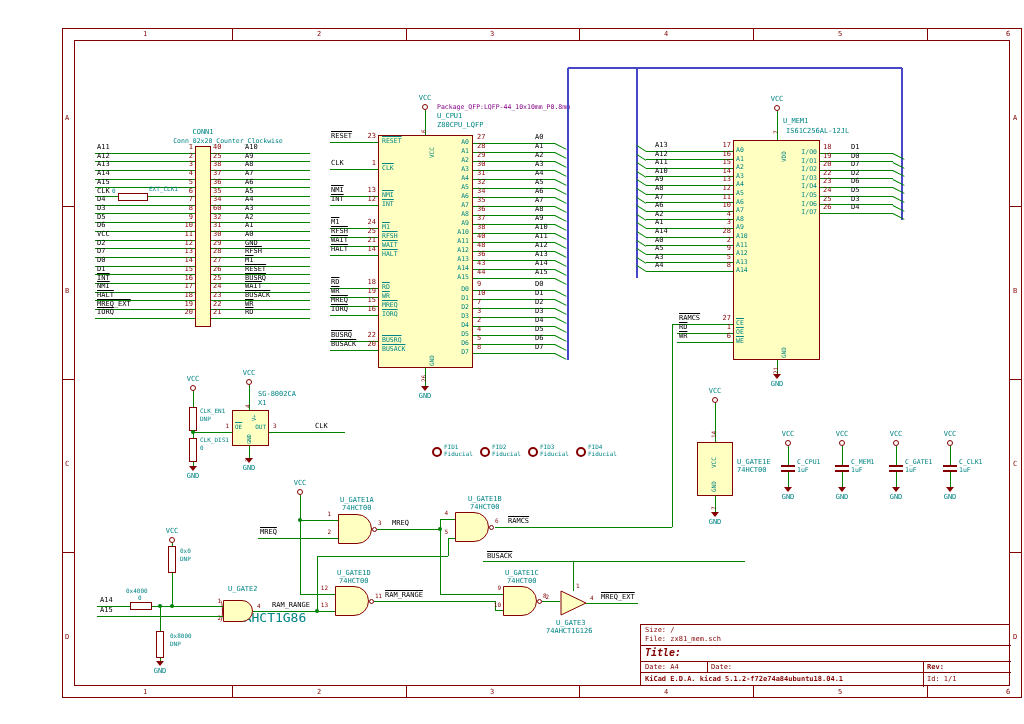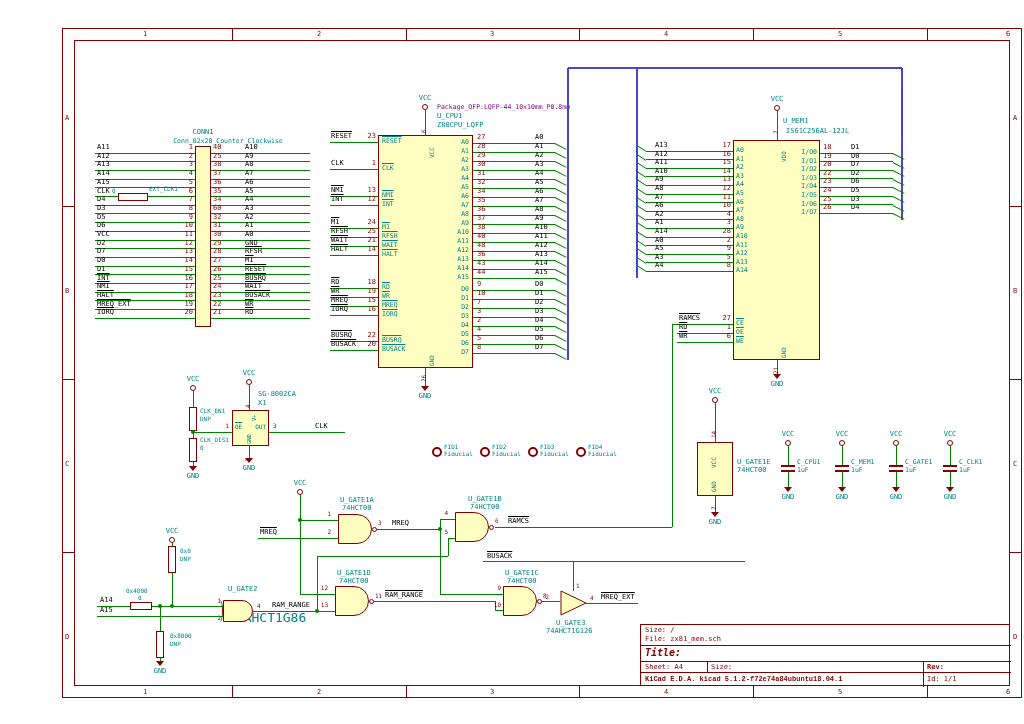--- a/index.html
+++ b/index.html
@@ -731,22 +731,22 @@
       <div style="position: absolute; left: 546px; top: 628px; white-space: nowrap; font-size: 7px; line-height: 7px; color: rgb(0, 132, 132);">74AHCT1G126</div>
     </div>
 
 
   <div class="abs" id="titleblock" style="left:640px;top:624px;width:370px;height:62px;border:1px solid #840000;z-index:5;">
     <div class="tbtxt" style="left:4px;top:2px;color:#840000;">Size: /</div>
     <div class="tbtxt" style="left:4px;top:11px;color:#840000;">File: zx81_mem.sch</div>
     <div class="abs" style="left:0;top:20px;width:370px;height:1px;background:#840000;"></div>
     <div class="tbtxt" style="left:4px;top:23px;color:#840000;font-weight:bold;font-style:italic;font-size:10px;line-height:10px;">Title:</div>
     <div class="abs" style="left:0;top:36px;width:370px;height:1px;background:#840000;"></div>
-    <div class="tbtxt" style="left:4px;top:39px;color:#840000;">Sheet: A4</div>
-    <div class="tbtxt" style="left:70px;top:39px;color:#840000;">Size:</div>
+    <div class="tbtxt" style="left:4px;top:39px;color:#840000;">Date: A4</div>
+    <div class="tbtxt" style="left:70px;top:39px;color:#840000;">Date:</div>
     <div class="tbtxt" style="left:286px;top:39px;color:#840000;font-weight:bold;">Rev:</div>
     <div class="abs" style="left:0;top:47px;width:370px;height:1px;background:#840000;"></div>
-    <div class="tbtxt" style="left:4px;top:51px;color:#840000;font-weight:bold;font-family:Liberation Mono, monospace;">KiCad E.D.A.  kicad 5.1.2-f72e74a84ubuntu18.04.1</div>
+    <div class="tbtxt" style="left:4px;top:51px;color:#840000;font-weight:bold;">KiCad E.D.A.  kicad 5.1.2-f72e74a84ubuntu18.04.1</div>
     <div class="tbtxt" style="left:286px;top:51px;color:#840000;">Id: 1/1</div>
     <div class="abs" style="left:66px;top:36px;width:1px;height:11px;background:#840000;"></div>
     <div class="abs" style="left:282px;top:36px;width:1px;height:26px;background:#840000;"></div>
   </div>
 </div>
 
 </body></html>

